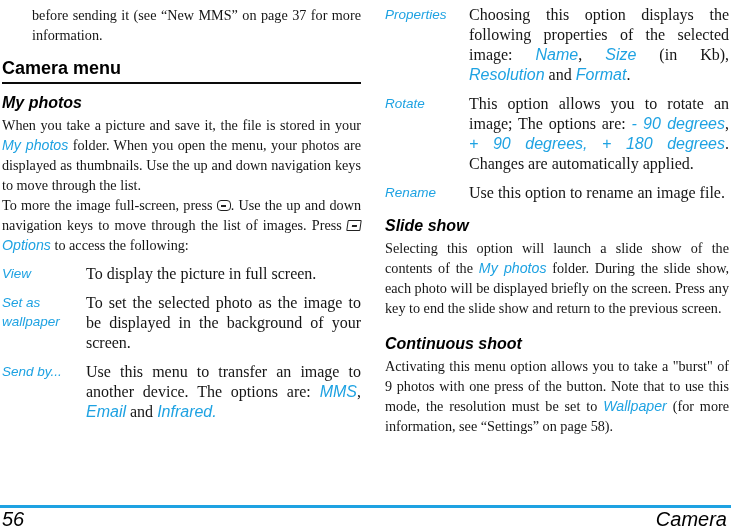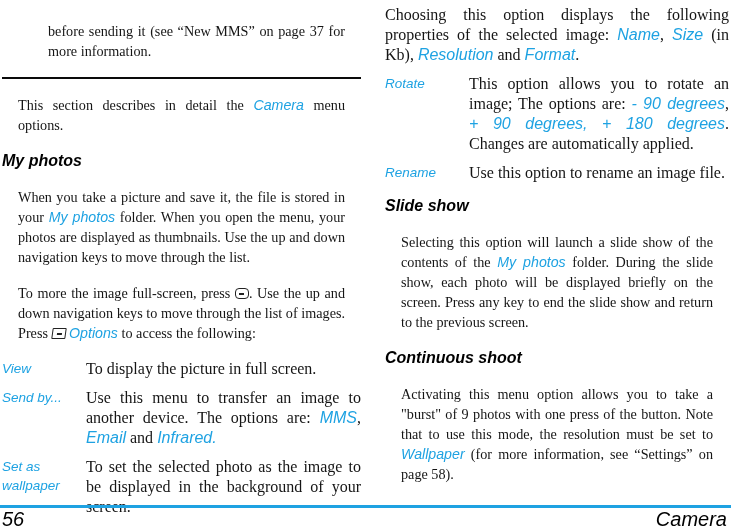--- a/index.html
+++ b/index.html
@@ -8,21 +8,21 @@
     width:731px;height:529px;
     background:#ffffff;
     overflow:hidden;
     font-family:"Liberation Serif", serif;
     color:#151515;
   }
   .col{position:absolute;top:5px;}
   .col.left{left:2px;width:359px;}
   .col.right{left:385px;width:344px;}
   p.body{
-    margin:16px;
+    margin:0;
     font-size:14.2px;
     line-height:20px;
     text-align:justify;
   }
   p.cont{padding-left:30px;}
   h1{
     margin:13px 0 0 0;
     font-family:"Liberation Sans", sans-serif;
     font-weight:bold;
     font-size:18px;
@@ -95,44 +95,45 @@
     font-style:italic;font-size:20px;line-height:24px;color:#000;
   }
 </style>
 </head>
 <body>
 
 <div class="page">
 
   <div class="col left">
     <p class="body cont"><span>before sending it (see “New MMS” on page 37 for more information.</span></p>
+    <h1>Camera menu</h1>
     <div class="hrule"></div>
-    <p class="body"><span>This section describes in detail the </span><span class="term">Camera</span><span> menu options.</span></p>
     <h2>My photos</h2>
     <p class="body"><span>When you take a picture and save it, the file is stored in your </span><span class="term">My photos</span><span> folder. When you open the menu, your photos are displayed as thumbnails. Use the up and down navigation keys to move through the list.</span></p>
     <p class="body"><span>To more the image full-screen, press </span><span class="key key-ok"></span><span>. Use the up and down navigation keys to move through the list of images. Press </span><span class="key key-soft"></span><span> </span><span class="term">Options</span><span> to access the following:</span></p>
     <div>
         <div class="row">
           <div class="rlabel">View</div>
           <div class="rdesc"><span>To display the picture in full screen.</span></div>
         </div>
         <div class="row">
+          <div class="rlabel">Set as wallpaper</div>
+          <div class="rdesc"><span>To set the selected photo as the image to be displayed in the background of your screen.</span></div>
+        </div>
+        <div class="row">
           <div class="rlabel">Send by...</div>
           <div class="rdesc"><span>Use this menu to transfer an image to another device. The options are: </span><span class="term">MMS</span><span>, </span><span class="term">Email</span><span> and </span><span class="term">Infrared.</span></div>
-        </div>
-        <div class="row">
-          <div class="rlabel">Set as wallpaper</div>
-          <div class="rdesc"><span>To set the selected photo as the image to be displayed in the background of your screen.</span></div>
         </div>
       </div>
   </div>
 
   <div class="col right">
     <div style="margin-top:-9px;">
         <div class="row">
+          <div class="rlabel">Properties</div>
           <div class="rdesc"><span>Choosing this option displays the following properties of the selected image: </span><span class="term">Name</span><span>, </span><span class="term">Size</span><span> (in Kb), </span><span class="term">Resolution</span><span> and </span><span class="term">Format</span><span>.</span></div>
         </div>
         <div class="row">
           <div class="rlabel">Rotate</div>
           <div class="rdesc"><span>This option allows you to rotate an image; The options are: </span><span class="term">- 90 degrees</span><span>, </span><span class="term">+ 90 degrees, + 180 degrees</span><span>. Changes are automatically applied.</span></div>
         </div>
         <div class="row">
           <div class="rlabel">Rename</div>
           <div class="rdesc"><span>Use this option to rename an image file.</span></div>
         </div>

